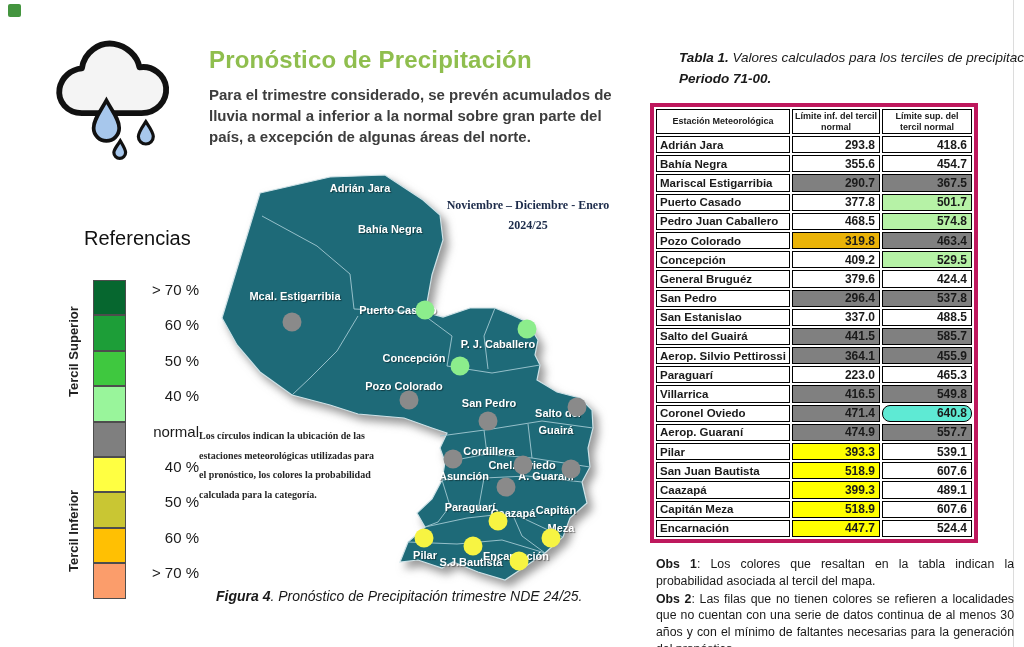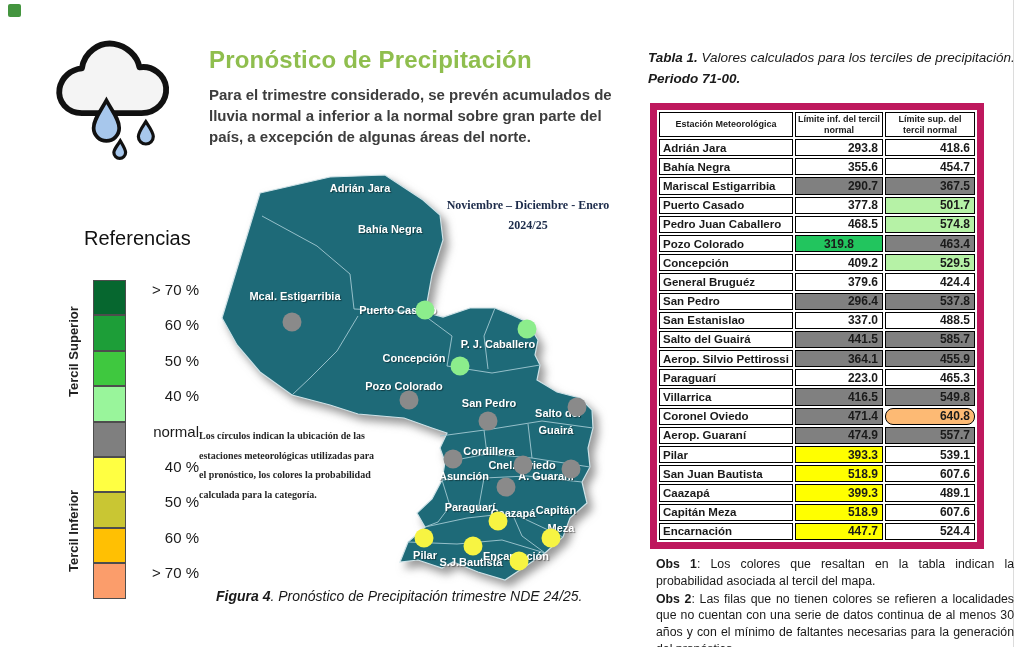--- a/index.html
+++ b/index.html
@@ -36,23 +36,23 @@
       text-anchor:middle;text-shadow:1px 1px 1px rgba(0,0,0,.45);}
   .season-title{position:absolute;left:413px;top:195px;width:230px;text-align:center;
       font-family:"Liberation Serif",serif;font-weight:700;font-size:12px;line-height:20px;color:#1c2b4a;}
   .map-note{position:absolute;left:199px;top:426px;width:182px;font-family:"Liberation Serif",serif;
       font-weight:700;font-size:10px;line-height:19.5px;color:#262626;}
   .fig-caption{position:absolute;left:216px;top:588px;font-size:14px;font-style:italic;color:#1a1a1a;}
   .fig-caption .b{font-weight:700;margin-top:20px;}
 
   
   .tab-caption{position:absolute;left:648px;top:47px;font-size:13.5px;font-style:italic;color:#1a1a1a;line-height:21px;white-space:nowrap;}
-  .tab-caption .b{font-weight:700;}
+  .tab-caption .b{font-weight:700;margin-left:31px;}
   table.terciles{position:absolute;left:650px;top:103px;border-collapse:separate;border-spacing:2px;
-      border:7px solid #be185d;background:#fff;}
+      border:4px solid #be185d;background:#fff;}
   table.terciles th{border:1.5px solid #000;font-size:9px;font-weight:700;text-align:center;
       vertical-align:middle;padding:1px 2px;line-height:10.5px;}
   table.terciles td{border:1.5px solid #000;height:17.2px;box-sizing:border-box;}
   td.st{font-size:11.5px;font-weight:700;padding:0 3px;width:131px;white-space:nowrap;overflow:hidden;}
   td.num{font-size:12px;font-weight:700;text-align:right;padding:0 4px;}
   .col-inf{width:82px;}
   .col-sup{width:84px;}
   .obs{position:absolute;left:648px;top:556px;width:366px;font-size:12.3px;line-height:16.8px;
       color:#1a1a1a;text-align:justify;}
   .obs p{margin:0 0 1px 8px;}
@@ -232,21 +232,21 @@
           <td class="num">377.8</td>
           <td class="num" style="background: rgb(182, 242, 166);">501.7</td>
         </tr>
         <tr>
           <td class="st">Pedro Juan Caballero</td>
           <td class="num">468.5</td>
           <td class="num" style="background: rgb(182, 242, 166);">574.8</td>
         </tr>
         <tr>
           <td class="st">Pozo Colorado</td>
-          <td class="num" style="background: #22c55e; text-align: center;">319.8</td>
+          <td class="num" style="background: #eab308;">319.8</td>
           <td class="num" style="background: rgb(128, 128, 128);">463.4</td>
         </tr>
         <tr>
           <td class="st">Concepción</td>
           <td class="num">409.2</td>
           <td class="num" style="background: rgb(182, 242, 166);">529.5</td>
         </tr>
         <tr>
           <td class="st">General Bruguéz</td>
           <td class="num">379.6</td>
@@ -278,21 +278,21 @@
           <td class="num">465.3</td>
         </tr>
         <tr>
           <td class="st">Villarrica</td>
           <td class="num" style="background: rgb(128, 128, 128);">416.5</td>
           <td class="num" style="background: rgb(128, 128, 128); margin-left: 24px;">549.8</td>
         </tr>
         <tr>
           <td class="st">Coronel Oviedo</td>
           <td class="num" style="background: rgb(128, 128, 128);">471.4</td>
-          <td class="num" style="background: #fdba74; border-radius: 8px;">640.8</td>
+          <td class="num" style="background: #5eead4; border-radius: 8px;">640.8</td>
         </tr>
         <tr>
           <td class="st">Aerop. Guaraní</td>
           <td class="num" style="background: rgb(128, 128, 128);">474.9</td>
           <td class="num" style="background: rgb(128, 128, 128);">557.7</td>
         </tr>
         <tr>
           <td class="st">Pilar</td>
           <td class="num" style="background: rgb(255, 255, 0);">393.3</td>
           <td class="num">539.1</td>

